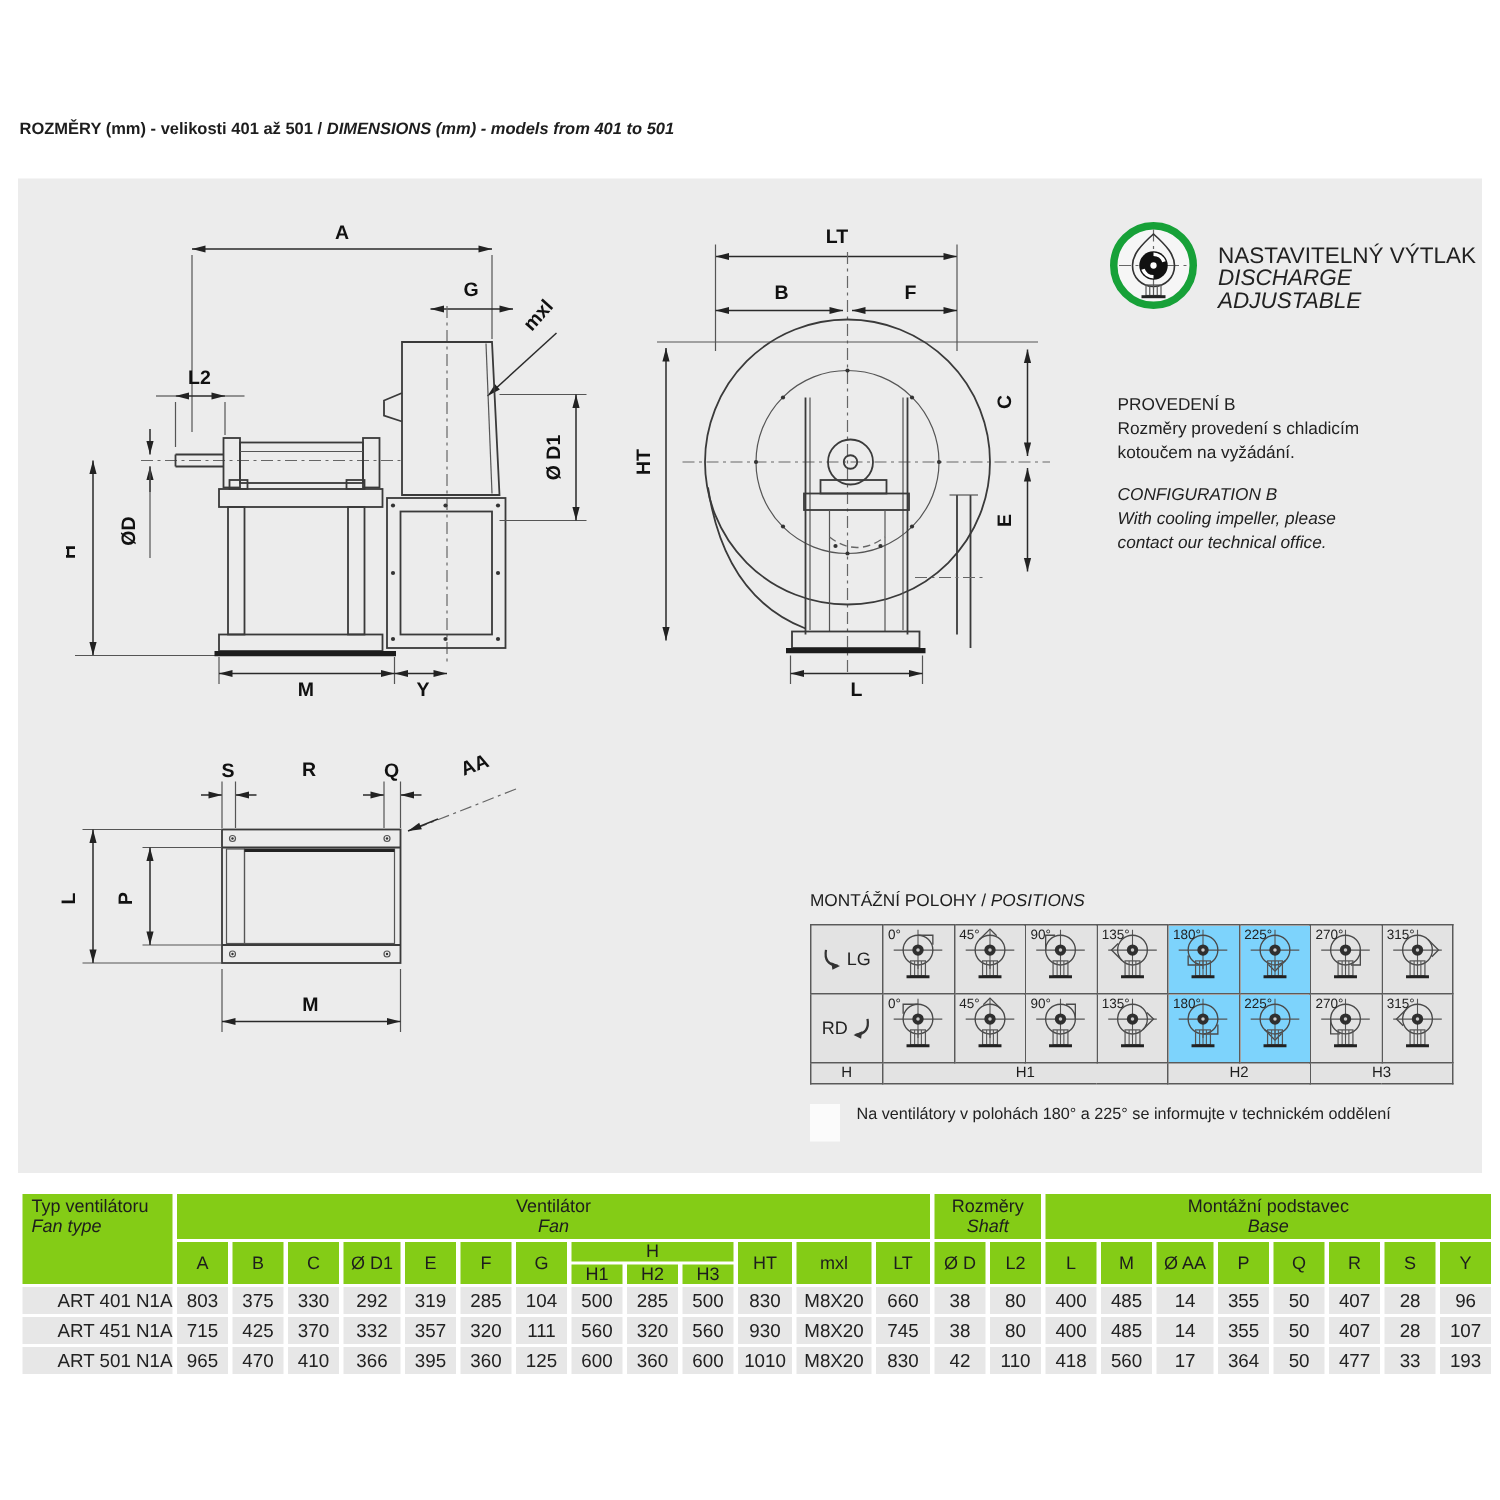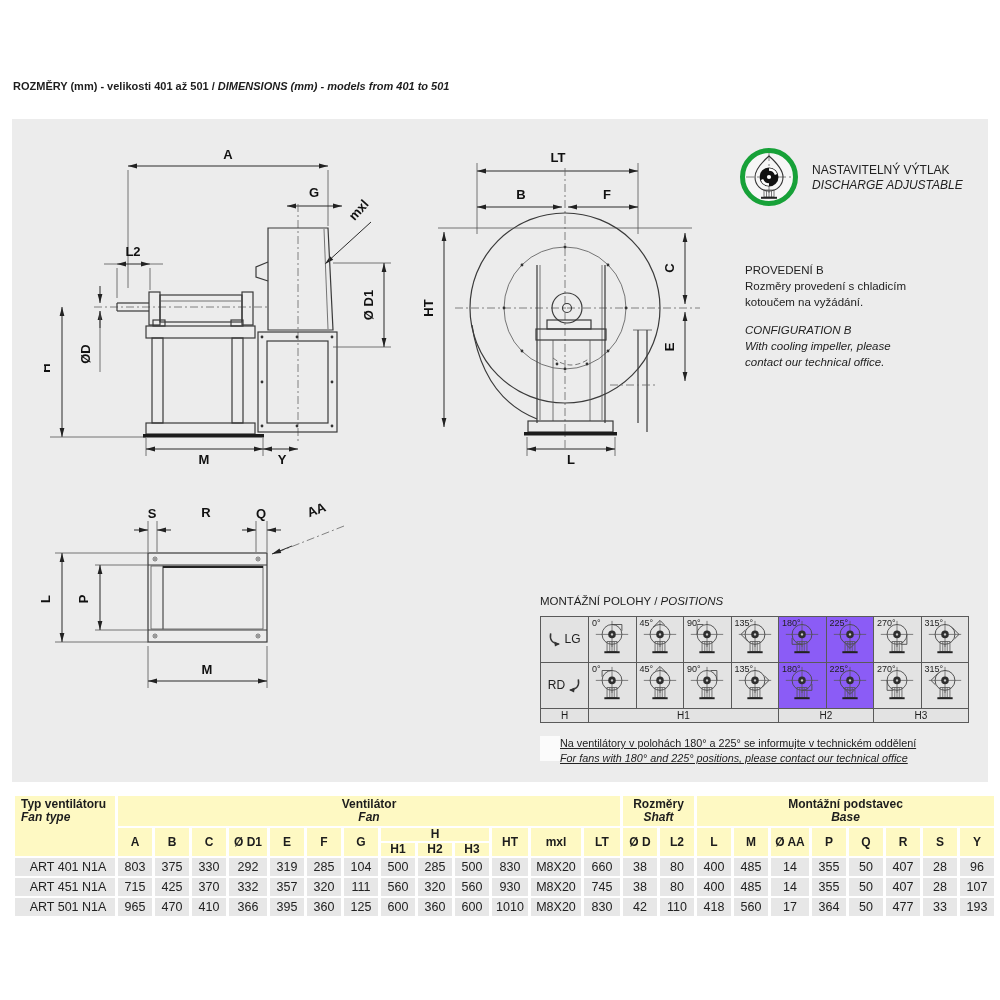--- a/index.html
+++ b/index.html
@@ -12,46 +12,46 @@
   #panel{left:12px;top:119px;width:976px;height:663px;background:#ececec;}
   
   svg .ln{stroke:#3a3a3a;stroke-width:1.2;fill:none;}
   svg .lnthin{stroke:#555;stroke-width:0.8;fill:none;}
   svg .dl{stroke:#2a2a2a;stroke-width:1;fill:none;}
   svg .cl{stroke:#666;stroke-width:0.8;stroke-dasharray:8 3 2 3;fill:none;}
   svg .dsh{stroke:#666;stroke-width:0.9;stroke-dasharray:5 3;fill:none;}
   svg .dim{font:bold 13px "Liberation Sans","DejaVu Sans",sans-serif;fill:#111;}
   svg .dot{fill:#333;}
   
-  #badge-text{left:800px;top:44px;font-size:12px;line-height:15px;color:#222;}
+  #badge-text{left:800px;top:44px;font-size:15px;line-height:15px;color:#222;}
   #config-note{left:733px;top:143px;font-size:11.5px;line-height:16px;color:#222;}
   #config-note .gap{height:12px;}
   
   #positions-title{left:528px;top:476px;font-size:11.5px;color:#1d1d1d;}
   #positions-table{left:528px;top:497px;border-collapse:collapse;table-layout:fixed;width:428px;}
   #positions-table td{border:1px solid #5a5a5a;background:#e3e3e3;padding:0;position:relative;
     text-align:center;vertical-align:bottom;height:45px;}
-  #positions-table td.hl{background:#8b5cf6;}
+  #positions-table td.hl{background:#7dd3fc;}
   #positions-table td.lbl{vertical-align:middle;font-size:12px;color:#222;}
   #positions-table .ang{position:absolute;top:1px;left:3px;font-size:9px;color:#222;line-height:10px;}
   #positions-table tr.foot td{height:13px;vertical-align:middle;font-size:10px;line-height:11px;}
   #positions-note{left:528px;top:617px;display:flex;align-items:flex-start;}
   #positions-note .swatch{width:20px;height:25px;background:#fbfbfb;flex:0 0 auto;}
-  #positions-note .ntext{font-size:10.8px;line-height:15px;color:#222;text-decoration:underline;}
+  #positions-note .ntext{margin-left:11px;font-size:10.8px;line-height:15px;color:#222;}
   
   #dimensions-table{left:12px;top:794px;width:976px;border-spacing:3px 2px;table-layout:fixed;font-size:12px;}
   #dimensions-table th,#dimensions-table td{padding:0;}
-  #dimensions-table th{background:#fef9c3;font-weight:bold;text-align:center;vertical-align:middle;line-height:13px;}
+  #dimensions-table th{background:#84cc16;font-weight:normal;text-align:center;vertical-align:middle;line-height:13px;}
   #dimensions-table th.type-h{text-align:left;vertical-align:top;padding:2px 0 0 6px;}
   #dimensions-table th.grp{height:30px;}
   #dimensions-table th.colh{height:26px;font-size:12px;}
   #dimensions-table th.hgrp{height:12px;}
   #dimensions-table th.sub{height:12px;}
   #dimensions-table td{background:#e7e7e7;text-align:center;height:18px;font-size:12.5px;color:#222;}
-  #dimensions-table td.type-c{text-align:center;padding-left:6px;}
+  #dimensions-table td.type-c{text-align:right;padding-left:6px;}
 </style>
 </head>
 <body>
 
 <div id="page-title" class="abs"><span>ROZMĚRY (mm) - velikosti 401 až 501</span><span> / </span><span class="it">DIMENSIONS (mm) - models from 401 to 501</span></div>
 
 <div id="panel" class="abs">
 
   <svg class="abs" style="left:32px;top:21px;" width="356" height="330" viewBox="44 140 356 330">
     <defs>
@@ -555,21 +555,20 @@
           <td colspan="4">H1</td>
           <td colspan="2">H2</td>
           <td colspan="2">H3</td>
         </tr>
       </tbody>
     </table>
   <div id="positions-note" class="abs">
     <div class="swatch"></div>
     <div class="ntext">
       <div>Na ventilátory v polohách 180° a 225° se informujte v technickém oddělení</div>
-      <div class="it">For fans with 180° and 225° positions, please contact our technical office</div>
     </div>
   </div>
 </div>
 
 <table id="dimensions-table" class="abs">
     <colgroup>
       <col style="width:100px">
       <col style="width:34px">
       <col style="width:34px">
       <col style="width:34px">

